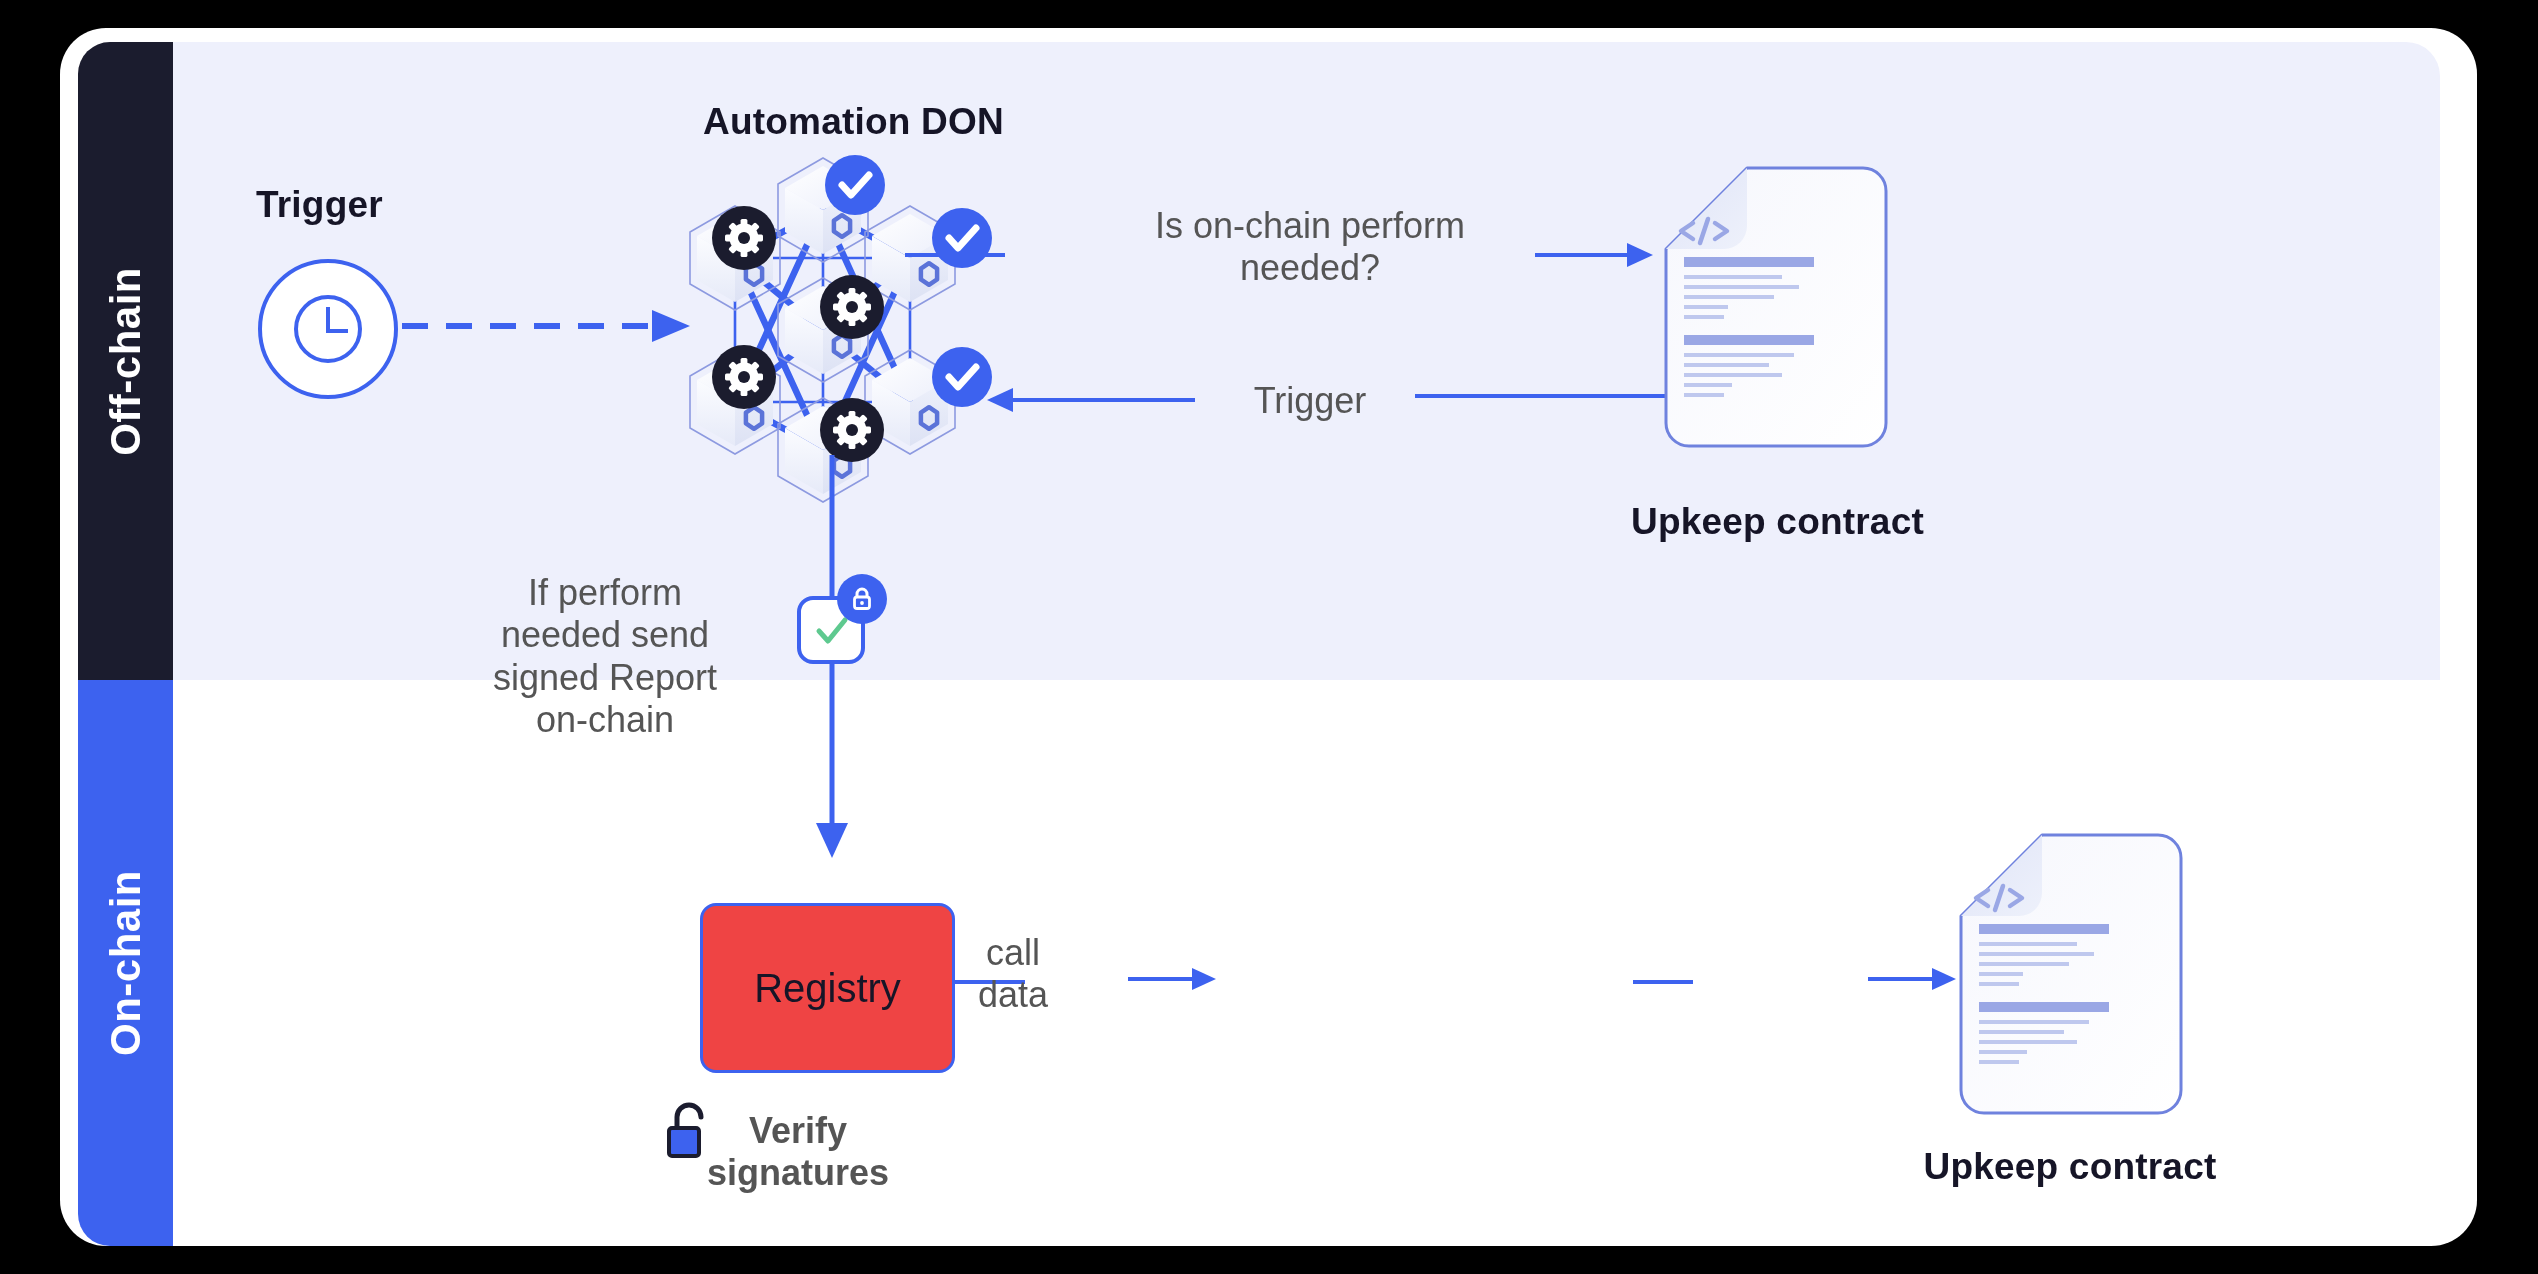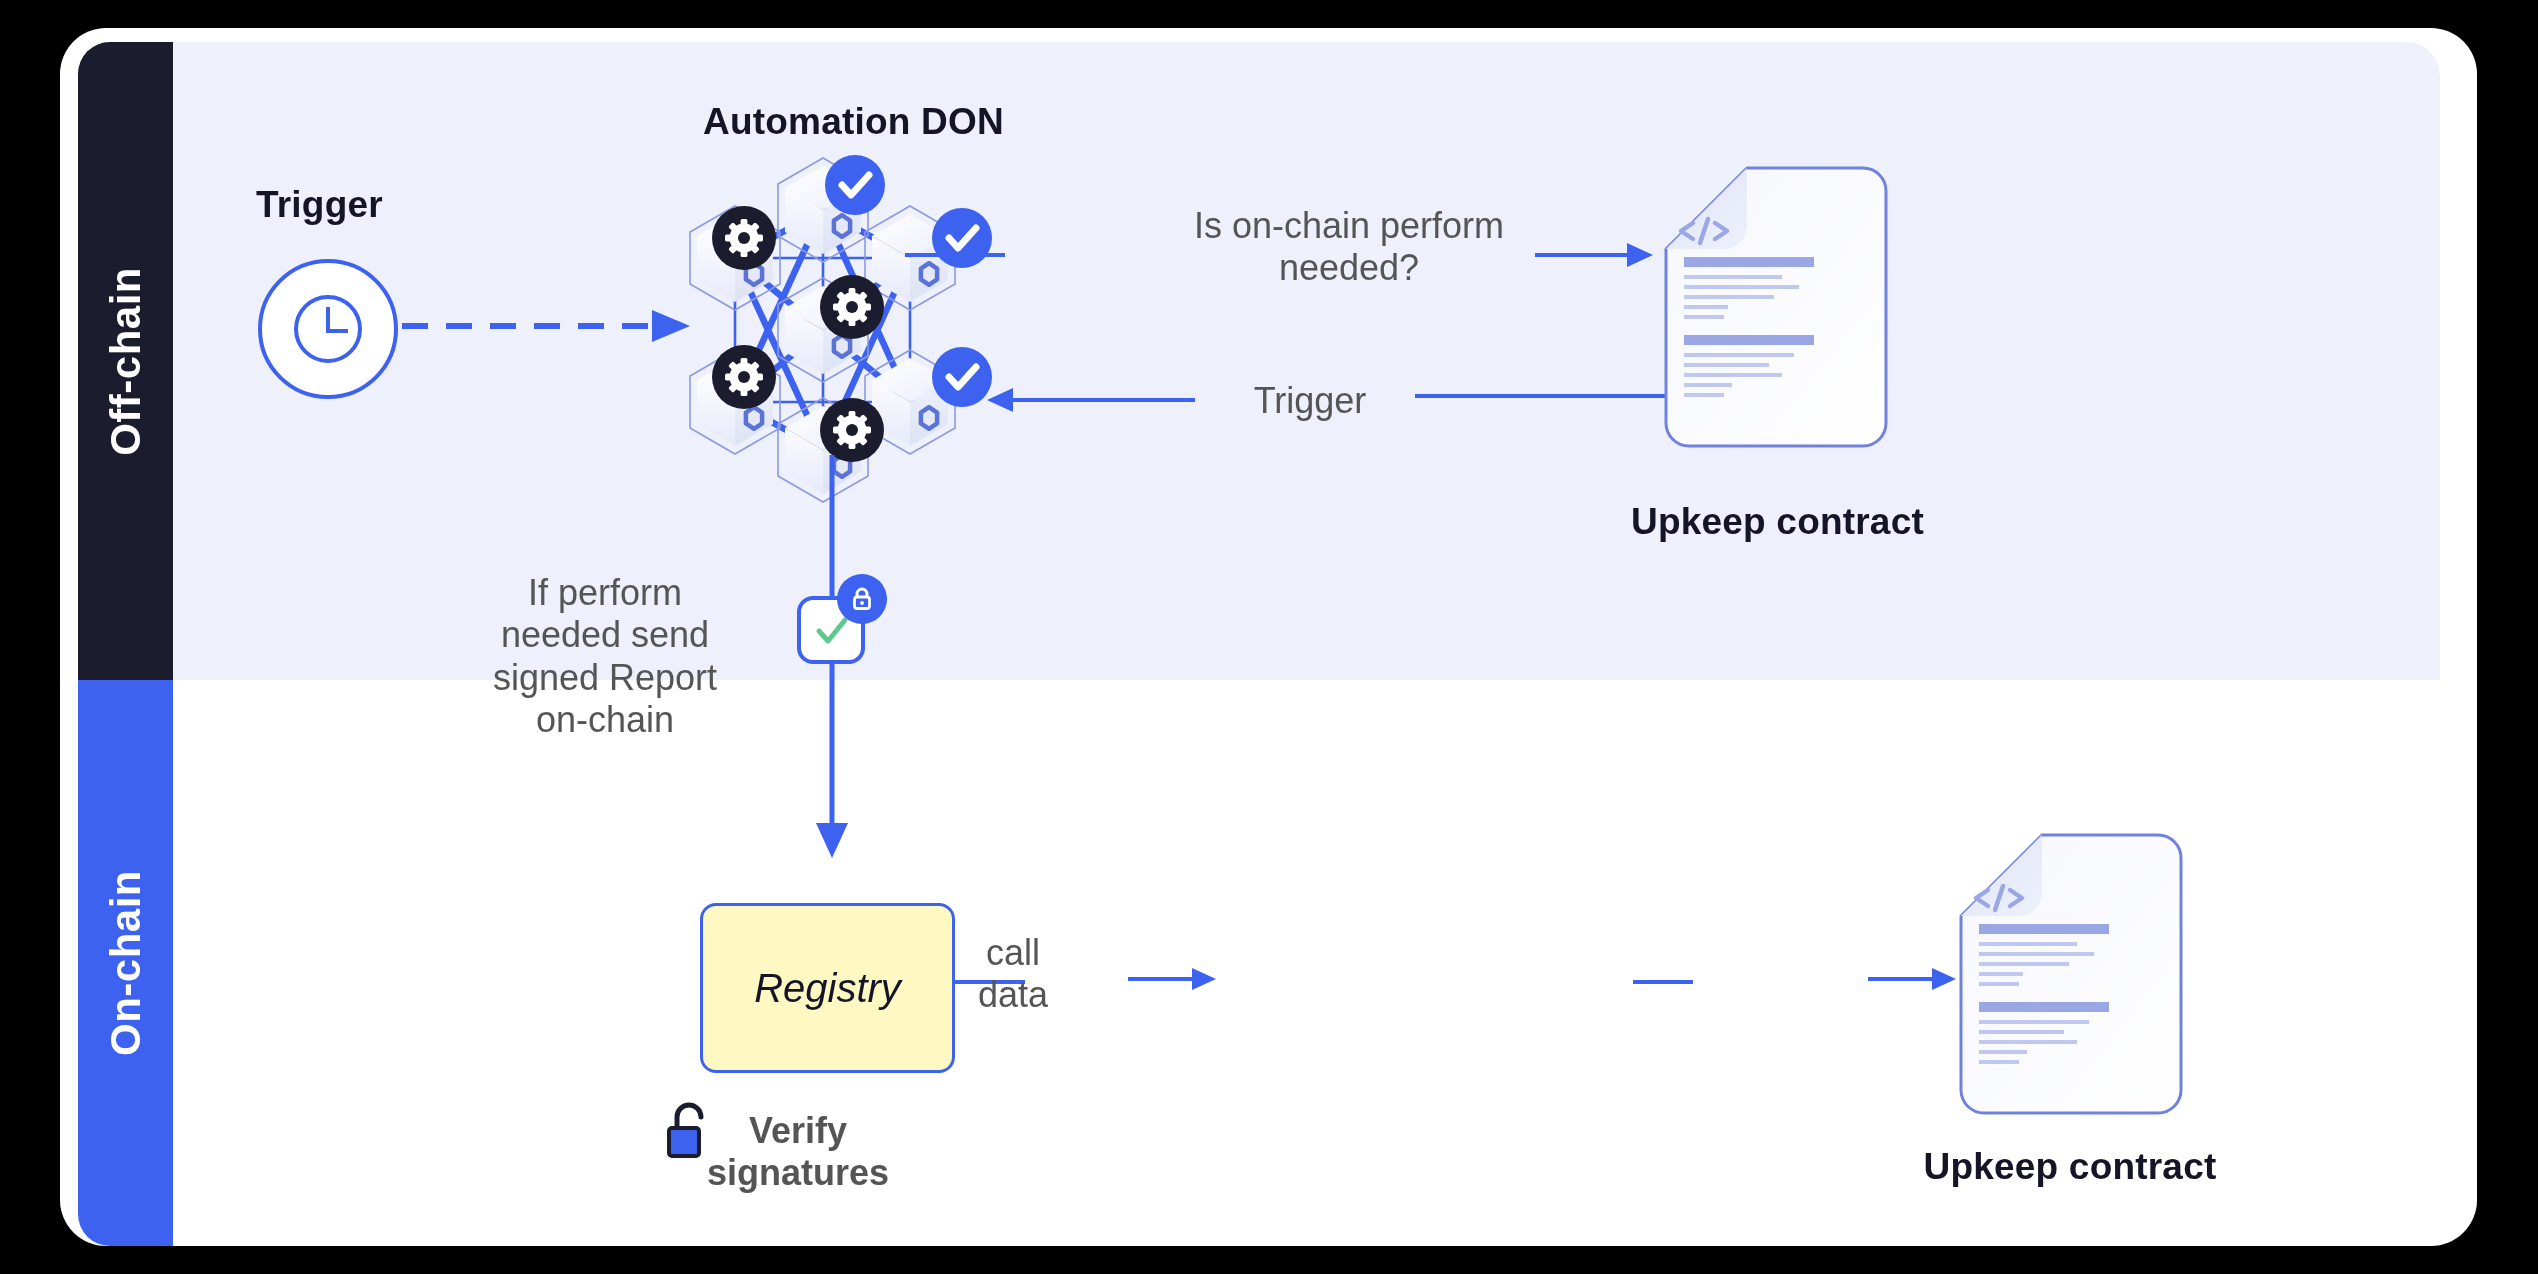--- a/index.html
+++ b/index.html
@@ -59,23 +59,23 @@
 
   
   .trigger-circle {
     width: 140px; height: 140px; border: 4px solid #3d62ef;
     border-radius: 50%; background: #ffffff;
     display: flex; align-items: center; justify-content: center;
   }
 
   
   .proc-box {
-    background: #fef9c3; border: 3px solid #3d62ef;
+    background: #ef4444; border: 3px solid #3d62ef;
     border-radius: 16px;
-    display: flex; align-items: center; justify-content: center; font-style: italic;
+    display: flex; align-items: center; justify-content: center;
   }
 
   
   .signed-chip {
     width: 68px; height: 68px; background:#ffffff;
     border: 4px solid #3d62ef; border-radius: 16px;
     display: flex; align-items: center; justify-content: center;
   }
   .lock-badge {
     position: absolute; right: -22px; top: -22px;
@@ -262,21 +262,21 @@
         </g>
       </g>
     </svg>
   </div>
 
   <div class="abs" style="left:905px; top:247px;">
     <svg width="100" height="16" viewBox="0 0 100 16">
       <line x1="0" y1="8" x2="100" y2="8" stroke="#3d62ef" stroke-width="4"></line>
     </svg>
   </div>
-  <div class="abs edge-label" style="left:1144px; top:205px; width:410px;">Is on-chain perform
+  <div class="abs edge-label" style="left:1105px; top:205px; width:410px;">Is on-chain perform
 needed?</div>
   <div class="abs" style="left:1535px; top:240px;">
     <svg width="120" height="30" viewBox="0 0 120 30">
       <line x1="0" y1="15" x2="92" y2="15" stroke="#3d62ef" stroke-width="4"></line>
       <polygon points="92,3 118,15 92,27" fill="#3d62ef"></polygon>
     </svg>
   </div>
 
   <div class="abs" style="left:985px; top:385px;">
     <svg width="210" height="30" viewBox="0 0 210 30">

